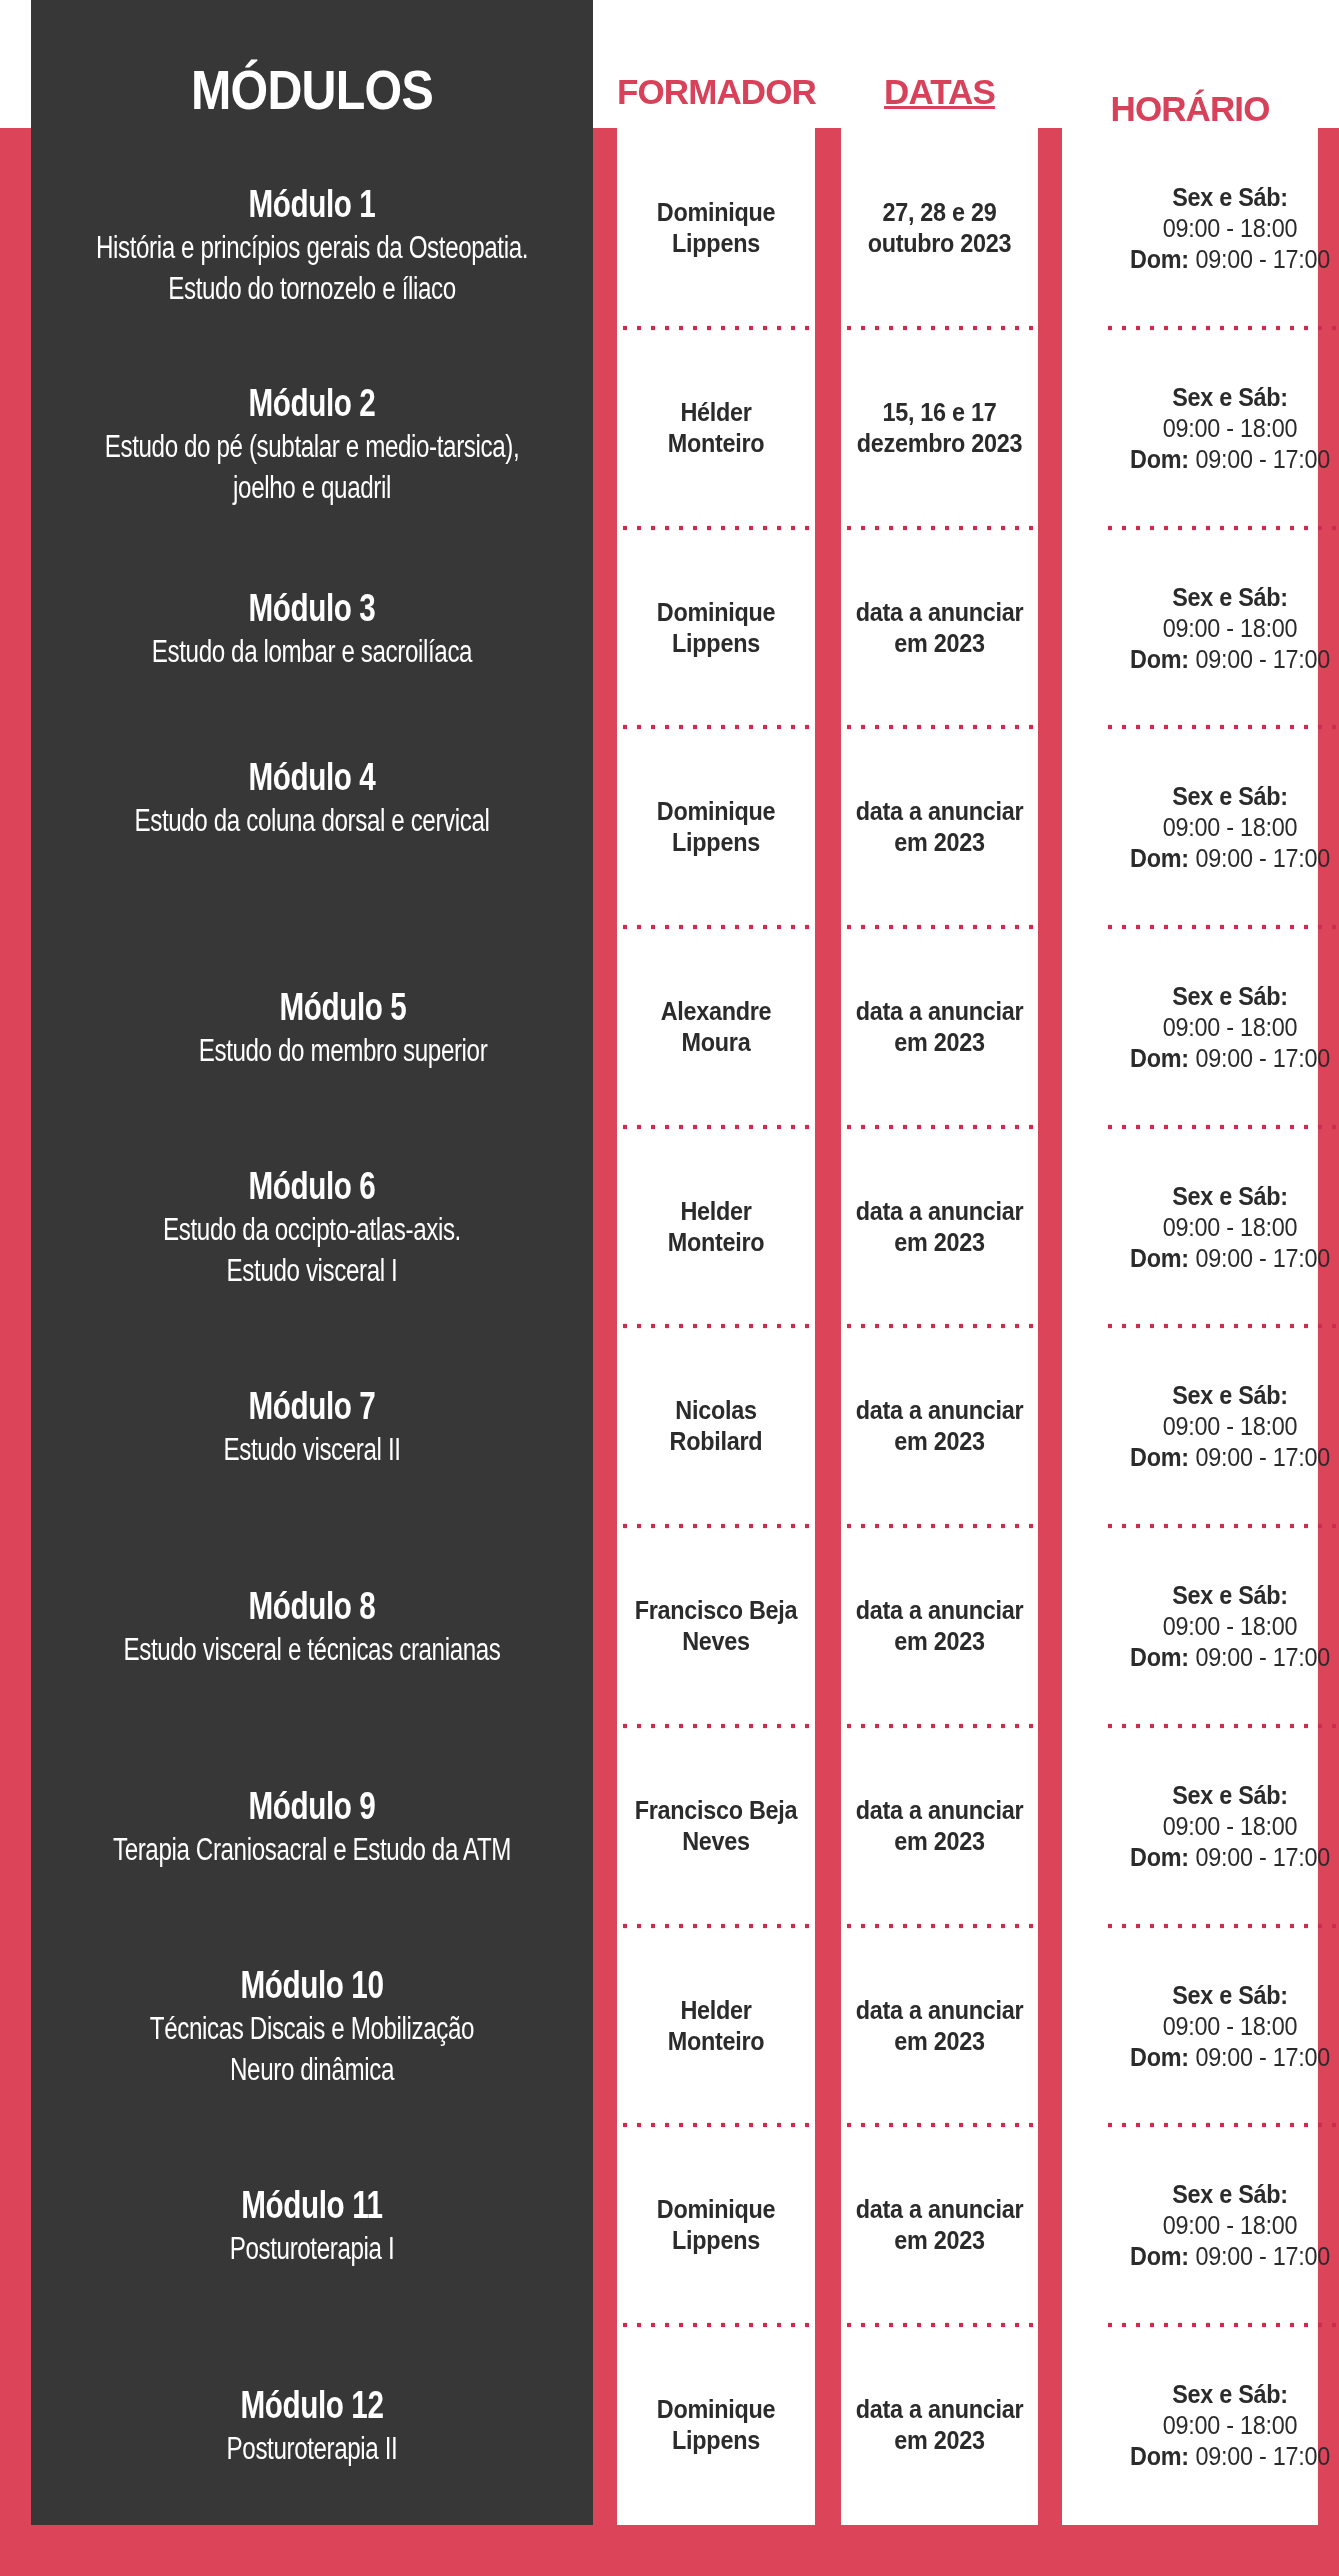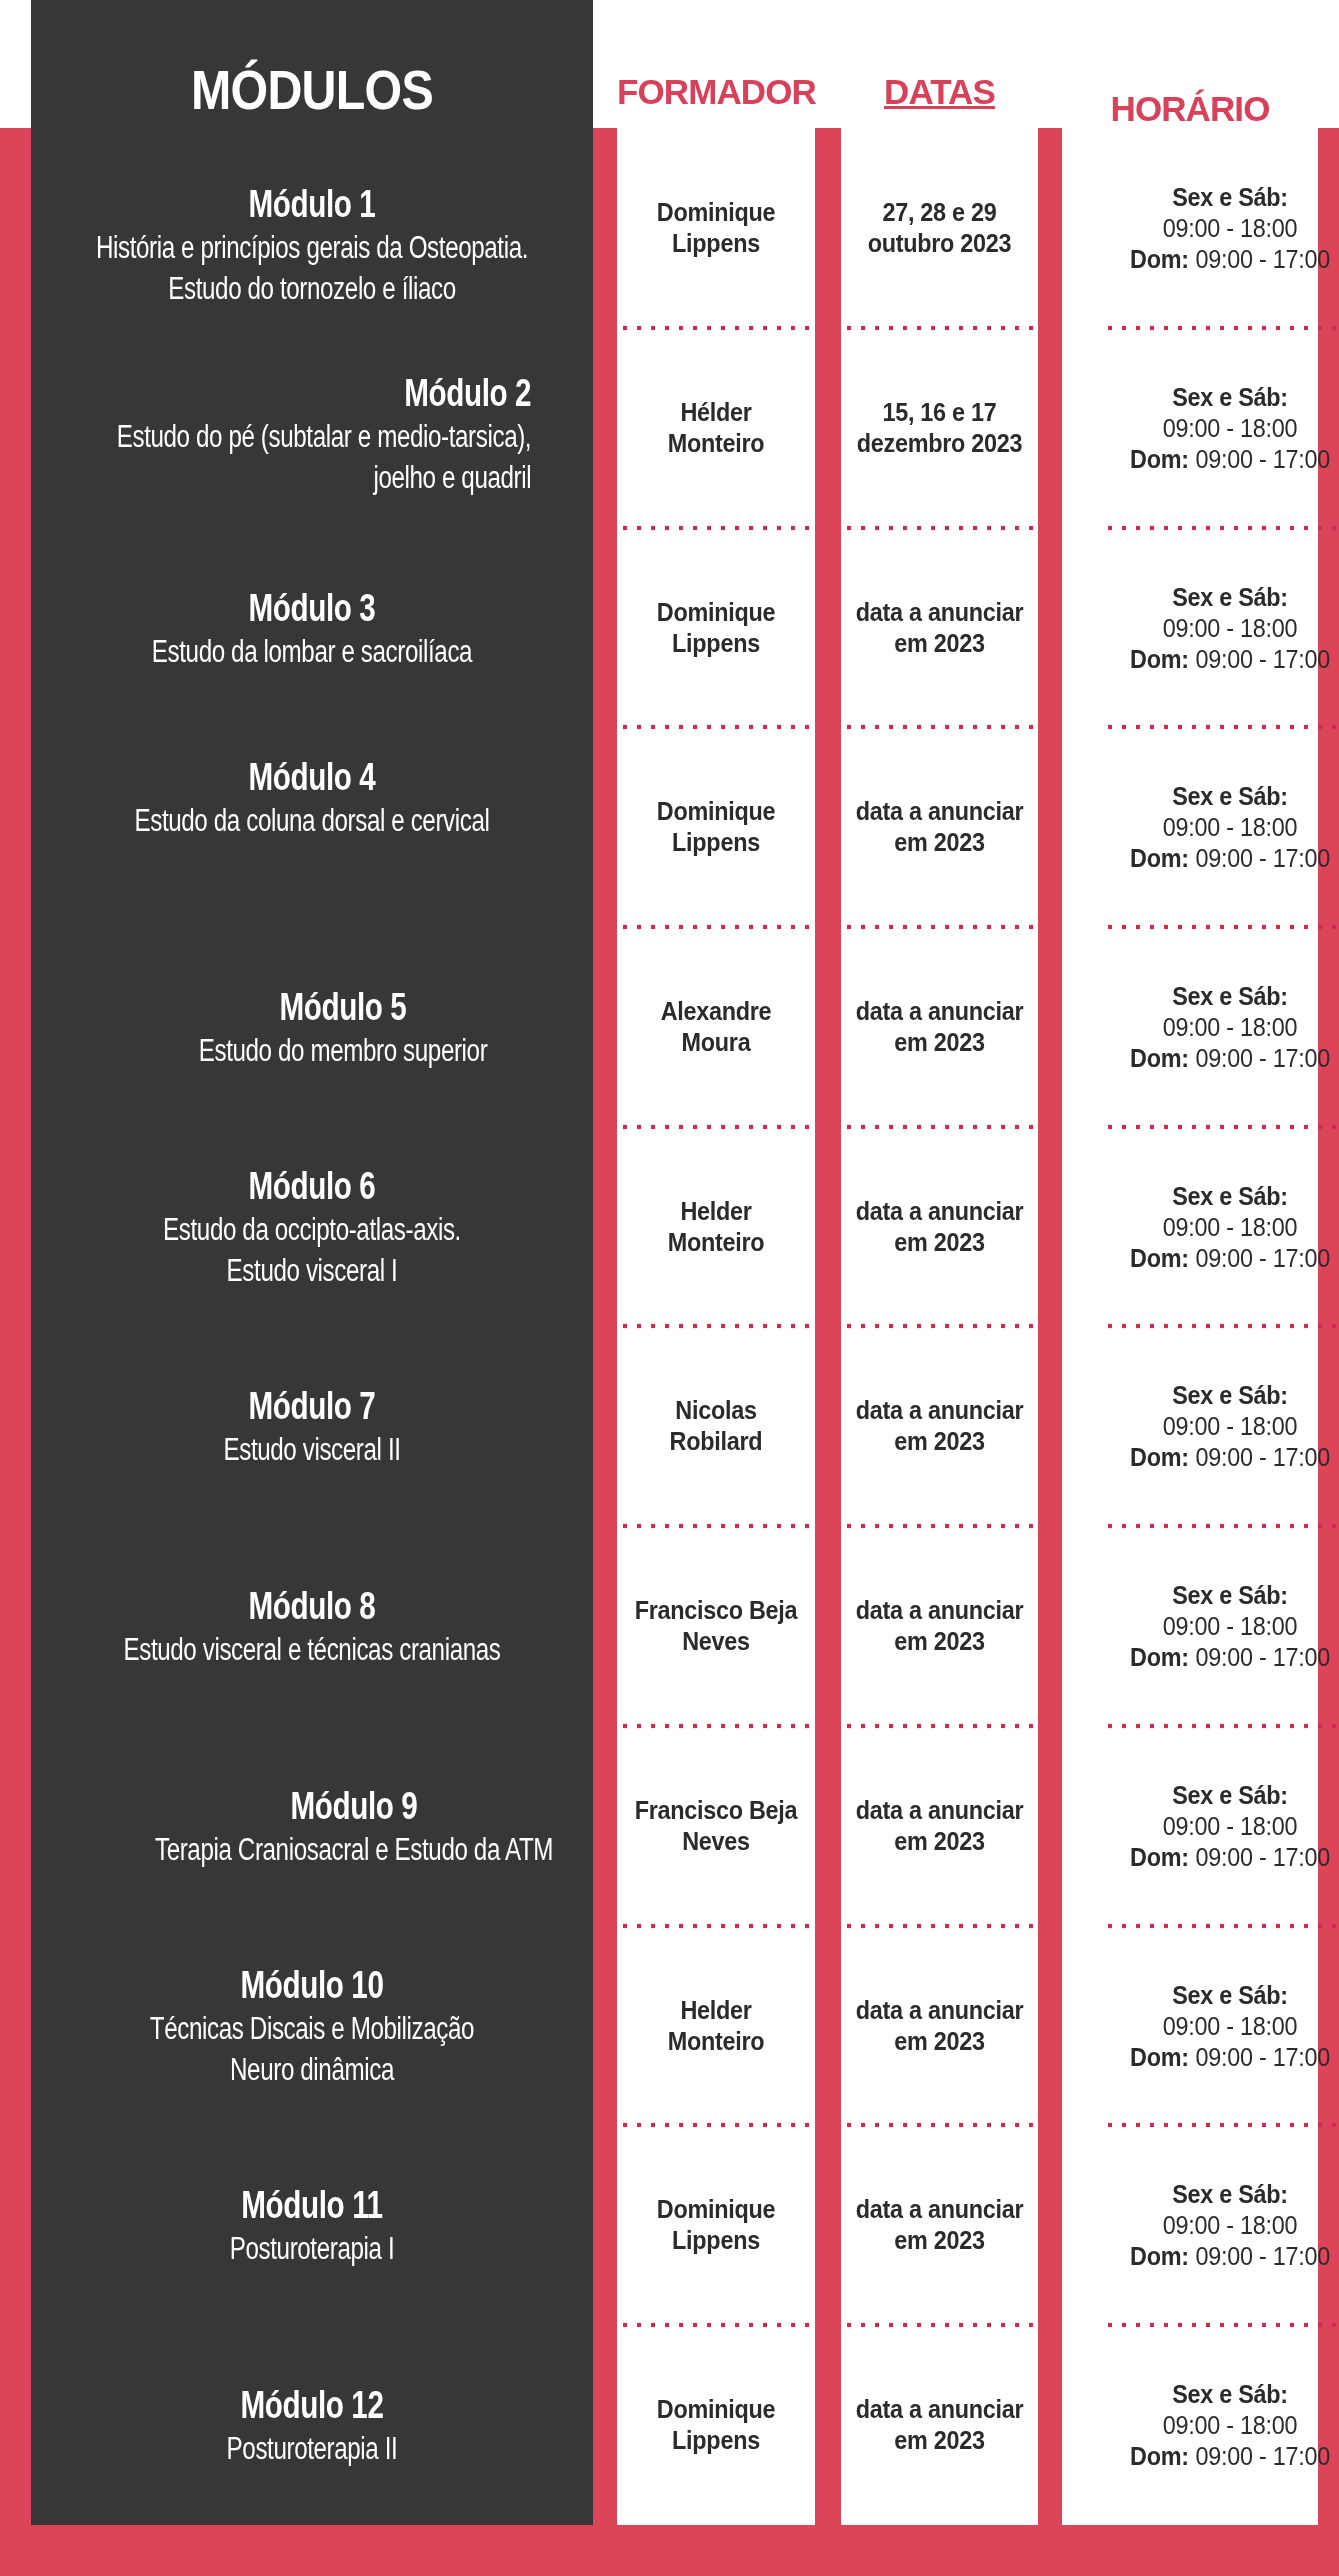--- a/index.html
+++ b/index.html
@@ -102,21 +102,21 @@
   </div>
   <div class="cell c-hor" style="top: 128px; height: 200px;">
 
     <div class="cell-lines">
       <div class="cell-line">Sex e Sáb:</div>
       <div class="cell-line w-reg">09:00 - 18:00</div>
       <div class="cell-line"><span>Dom:</span><span class="w-reg sun-hours">09:00 - 17:00</span></div>
     </div>
   </div>
 
-  <div class="cell c-mod" style="top: 334px; height: 200px; text-align: right;">
+  <div class="cell c-mod" style="top: 344px; height: 200px;">
     <div class="mod-text">
       <div class="mod-title">Módulo 2</div>
     <div class="mod-desc">Estudo do pé (subtalar e medio-tarsica),</div>
         <div class="mod-desc">joelho e quadril</div>
       </div>
   </div>
   <div class="cell c-for" style="top: 328px; height: 200px;">
     <div class="dots"></div>
     <div class="cell-lines lines-for">
         <div class="cell-line">Hélder</div>
@@ -307,21 +307,21 @@
   </div>
   <div class="cell c-hor" style="top: 1526px; height: 200px;">
     <div class="dots"></div>
     <div class="cell-lines">
       <div class="cell-line">Sex e Sáb:</div>
       <div class="cell-line w-reg">09:00 - 18:00</div>
       <div class="cell-line"><span>Dom:</span><span class="w-reg sun-hours">09:00 - 17:00</span></div>
     </div>
   </div>
 
-  <div class="cell c-mod" style="top: 1726px; height: 200px; padding-left: 42px;">
+  <div class="cell c-mod" style="top: 1726px; height: 200px;">
     <div class="mod-text">
       <div class="mod-title">Módulo 9</div>
     <div class="mod-desc">Terapia Craniosacral e Estudo da ATM</div>
       </div>
   </div>
   <div class="cell c-for" style="top: 1726px; height: 200px;">
     <div class="dots"></div>
     <div class="cell-lines lines-for">
         <div class="cell-line">Francisco Beja</div>
         <div class="cell-line">Neves</div>

